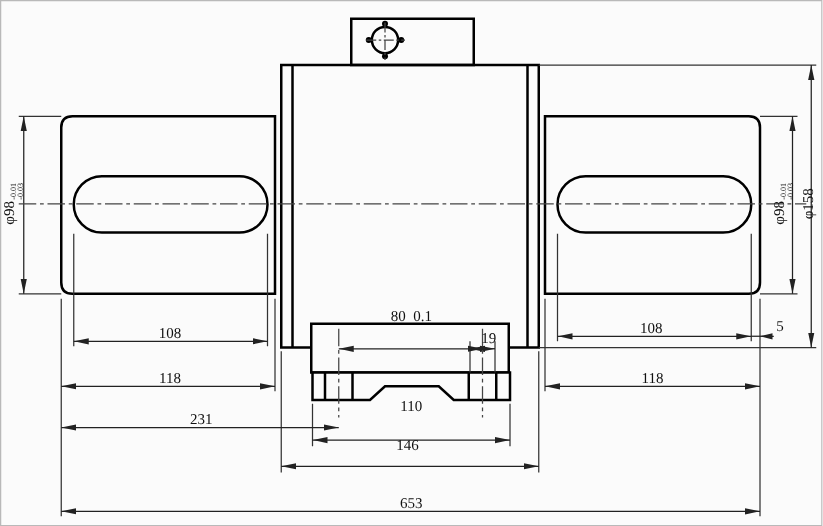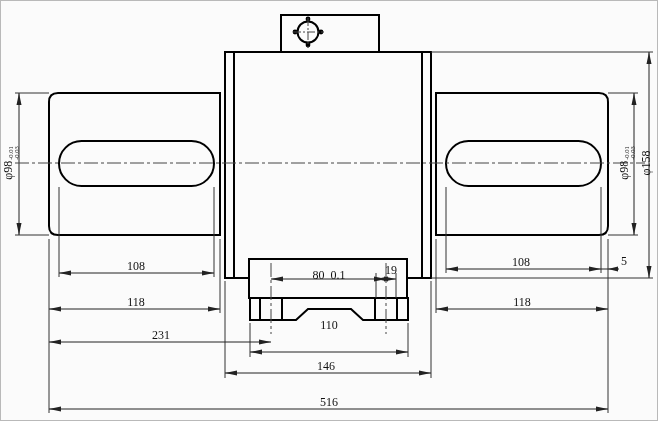--- a/index.html
+++ b/index.html
@@ -129,22 +129,22 @@
 
 <div class="dim-label rot" style="left:10px;top:162px"><span>φ98</span><span class="tol"><i>-0.01</i><i>-0.03</i></span></div>
 
 <div class="dim-label rot" style="left:626px;top:162px"><span>φ98</span><span class="tol"><i>-0.01</i><i>-0.03</i></span></div>
 
 <div class="dim-label rot" style="left:645px;top:162px">φ158</div>
 
 <div class="dim-label" style="left:135px;top:265px">108</div>
 <div class="dim-label" style="left:135px;top:301px">118</div>
 <div class="dim-label" style="left:160px;top:334px">231</div>
-<div class="dim-label" style="left:328px;top:274px">80  0.1</div>
+<div class="dim-label" style="left:328px;top:252px">80  0.1</div>
 <div class="dim-label" style="left:390px;top:269px">19</div>
 <div class="dim-label" style="left:520px;top:261px">108</div>
 <div class="dim-label" style="left:623px;top:260px">5</div>
 <div class="dim-label" style="left:521px;top:301px">118</div>
 <div class="dim-label" style="left:328px;top:324px">110</div>
-<div class="dim-label" style="left:325px;top:365px">146</div>
-<div class="dim-label" style="left:328px;top:401px">516</div>
+<div class="dim-label" style="left:325px;top:355px">146</div>
+<div class="dim-label" style="left:328px;top:401px">653</div>
 
 </div>
 
 </body></html>

